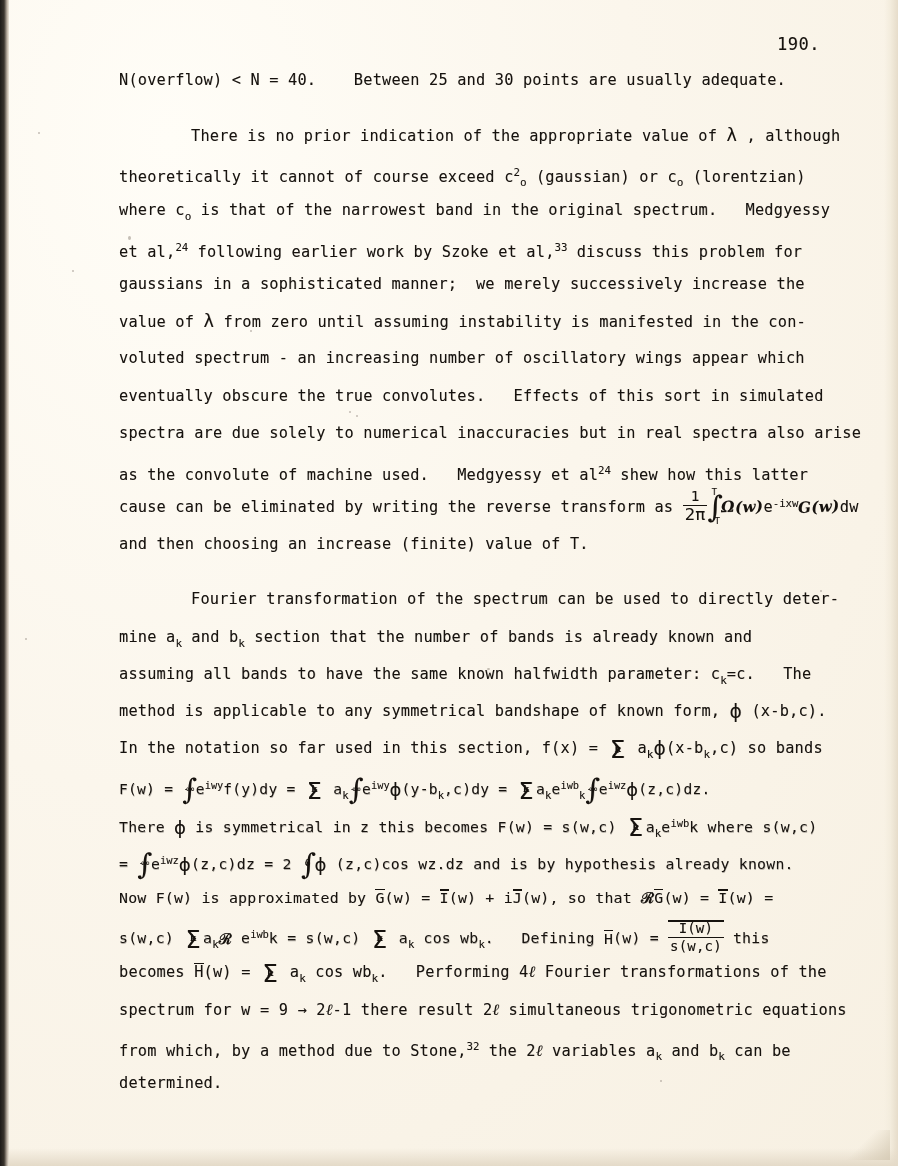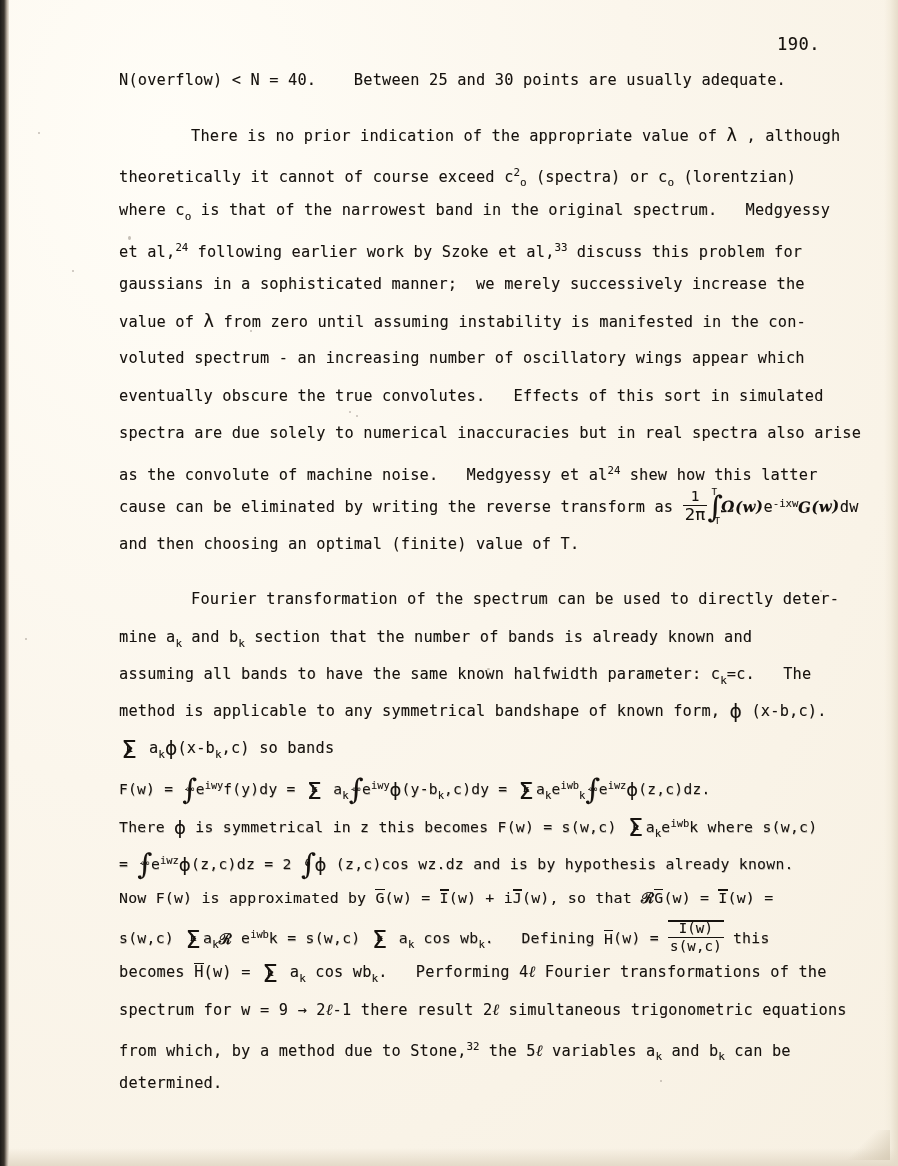--- a/index.html
+++ b/index.html
@@ -246,66 +246,66 @@
   <div class="page-number">190.</div>
 
   <div id="body-text">
 
     <div class="line"><span>N(overflow) &lt; N = 40.    Between 25 and 30 points are usually adequate.</span></div>
 
     <div class="gapline"></div>
 
     <div class="line indent"><span>There is no prior indication of the appropriate value of </span><span class="greek">λ</span><span> , although</span></div>
 
-    <div class="line"><span>theoretically it cannot of course exceed c</span><sup class="sup">2</sup><sub class="sub">o</sub><span> (spectra) or c</span><sub class="sub">o</sub><span> (lorentzian)</span></div>
+    <div class="line"><span>theoretically it cannot of course exceed c</span><sup class="sup">2</sup><sub class="sub">o</sub><span> (gaussian) or c</span><sub class="sub">o</sub><span> (lorentzian)</span></div>
 
     <div class="line"><span>where c</span><sub class="sub">o</sub><span> is that of the narrowest band in the original spectrum.   Medgyessy</span></div>
 
     <div class="line"><span>et al,</span><sup class="sup">24</sup><span> following earlier work by Szoke et al,</span><sup class="sup">33</sup><span> discuss this problem for</span></div>
 
     <div class="line"><span>gaussians in a sophisticated manner;  we merely successively increase the</span></div>
 
     <div class="line"><span>value of </span><span class="greek">λ</span><span> from zero until assuming instability is manifested in the con-</span></div>
 
     <div class="line"><span>voluted spectrum - an increasing number of oscillatory wings appear which</span></div>
 
     <div class="line"><span>eventually obscure the true convolutes.   Effects of this sort in simulated</span></div>
 
     <div class="line"><span>spectra are due solely to numerical inaccuracies but in real spectra also arise</span></div>
 
-    <div class="line"><span>as the convolute of machine noise.   Medgyessy et al</span><sup class="sup">24</sup><span> shew how this latter</span></div>
+    <div class="line"><span>as the convolute of machine used.   Medgyessy et al</span><sup class="sup">24</sup><span> shew how this latter</span></div>
 
     <div class="line"><span>cause can be eliminated by writing the reverse transform as </span><span class="mathblk"><span class="frac"><span class="num">1</span><span class="den greek">2π</span></span><span class="intg"><span class="above">T</span><span class="sym">∫</span><span class="below">-T</span></span><span class="hand">Ω</span><span class="hand">(w)</span><span>e</span><sup class="sup">-ixw</sup><span class="hand">G(w)</span><span>dw</span></span></div>
 
-    <div class="line"><span>and then choosing an optimal (finite) value of T.</span></div>
+    <div class="line"><span>and then choosing an increase (finite) value of T.</span></div>
 
     <div class="gapline"></div>
 
     <div class="line indent"><span>Fourier transformation of the spectrum can be used to directly deter-</span></div>
 
     <div class="line"><span>mine a</span><sub class="sub">k</sub><span> and b</span><sub class="sub">k</sub><span> section that the number of bands is already known and</span></div>
 
     <div class="line"><span>assuming all bands to have the same known halfwidth parameter: c</span><sub class="sub">k</sub><span>=c.   The</span></div>
 
     <div class="line"><span>method is applicable to any symmetrical bandshape of known form, </span><span class="phi">ϕ</span><span> (x-b,c).</span></div>
 
-    <div class="line"><span class="sum"><span class="above">ℓ</span><span class="sym">Σ</span><span class="below">k</span></span><span> a</span><sub class="sub">k</sub><span class="phi">ϕ</span><span>(x-b</span><sub class="sub">k</sub><span>,c) so bands</span></div>
+    <div class="line"><span>In the notation so far used in this section, f(x) = </span><span class="sum"><span class="above">ℓ</span><span class="sym">Σ</span><span class="below">k</span></span><span> a</span><sub class="sub">k</sub><span class="phi">ϕ</span><span>(x-b</span><sub class="sub">k</sub><span>,c) so bands</span></div>
 
     <div class="line" style="font-size:14.6px;"><span>F(w) = </span><span class="intg"><span class="above">∞</span><span class="sym">∫</span><span class="below">-∞</span></span><span>e</span><sup class="sup">iwy</sup><span>f(y)dy = </span><span class="sum"><span class="sym">Σ</span><span class="below">k</span></span><span> a</span><sub class="sub">k</sub><span class="intg"><span class="above">∞</span><span class="sym">∫</span><span class="below">-∞</span></span><span>e</span><sup class="sup">iwy</sup><span class="phi">ϕ</span><span>(y-b</span><sub class="sub">k</sub><span>,c)dy = </span><span class="sum"><span class="sym">Σ</span><span class="below">k</span></span><span>a</span><sub class="sub">k</sub><span>e</span><sup class="sup">iwb</sup><sub class="sub">k</sub><span class="intg"><span class="above">∞</span><span class="sym">∫</span><span class="below">-∞</span></span><span>e</span><sup class="sup">iwz</sup><span class="phi">ϕ</span><span>(z,c)dz.</span></div>
 
     <div class="line" style="font-size:14.8px;"><span>There </span><span class="phi">ϕ</span><span> is symmetrical in z this becomes F(w) = s(w,c) </span><span class="sum"><span class="sym">Σ</span><span class="below">k</span></span><span>a</span><sub class="sub">k</sub><span>e</span><sup class="sup">iwb</sup><span>k where s(w,c)</span></div>
 
     <div class="line" style="font-size:14.8px;"><span>= </span><span class="intg"><span class="above">∞</span><span class="sym">∫</span><span class="below">-∞</span></span><span>e</span><sup class="sup">iwz</sup><span class="phi">ϕ</span><span>(z,c)dz = 2 </span><span class="intg"><span class="above">∞</span><span class="sym">∫</span><span class="below">0</span></span><span class="phi">ϕ</span><span> (z,c)cos wz.dz and is by hypothesis already known.</span></div>
 
     <div class="line" style="font-size:14.8px;"><span>Now F(w) is approximated by </span><span class="ovl">G</span><span>(w) = </span><span class="ovl2">I</span><span>(w) + i</span><span class="ovl2">J</span><span>(w), so that </span><span class="hand-upright">ℛ</span><span class="ovl">G</span><span>(w) = </span><span class="ovl2">I</span><span>(w) =</span></div>
 
     <div class="line" style="font-size:14.8px;"><span>s(w,c) </span><span class="sum"><span class="sym">Σ</span><span class="below">k</span></span><span>a</span><sub class="sub">k</sub><span class="hand-upright">ℛ</span><span> e</span><sup class="sup">iwb</sup><span>k = s(w,c) </span><span class="sum"><span class="sym">Σ</span><span class="below">k</span></span><span> a</span><sub class="sub">k</sub><span> cos wb</span><sub class="sub">k</sub><span>.   Defining </span><span class="ovl">H</span><span>(w) = </span><span class="frac"><span class="num ovl2">I(w)</span><span class="den">s(w,c)</span></span><span> this</span></div>
 
     <div class="line"><span>becomes </span><span class="ovl">H</span><span>(w) = </span><span class="sum"><span class="sym">Σ</span><span class="below">k</span></span><span> a</span><sub class="sub">k</sub><span> cos wb</span><sub class="sub">k</sub><span>.   Performing 4</span><span class="ell">ℓ</span><span> Fourier transformations of the</span></div>
 
     <div class="line"><span>spectrum for w = 9 → 2</span><span class="ell">ℓ</span><span>-1 there result 2</span><span class="ell">ℓ</span><span> simultaneous trigonometric equations</span></div>
 
-    <div class="line"><span>from which, by a method due to Stone,</span><sup class="sup">32</sup><span> the 5</span><span class="ell">ℓ</span><span> variables a</span><sub class="sub">k</sub><span> and b</span><sub class="sub">k</sub><span> can be</span></div>
+    <div class="line"><span>from which, by a method due to Stone,</span><sup class="sup">32</sup><span> the 2</span><span class="ell">ℓ</span><span> variables a</span><sub class="sub">k</sub><span> and b</span><sub class="sub">k</sub><span> can be</span></div>
 
     <div class="line"><span>determined.</span></div>
 
   </div>
 </div>
 
 </body></html>

